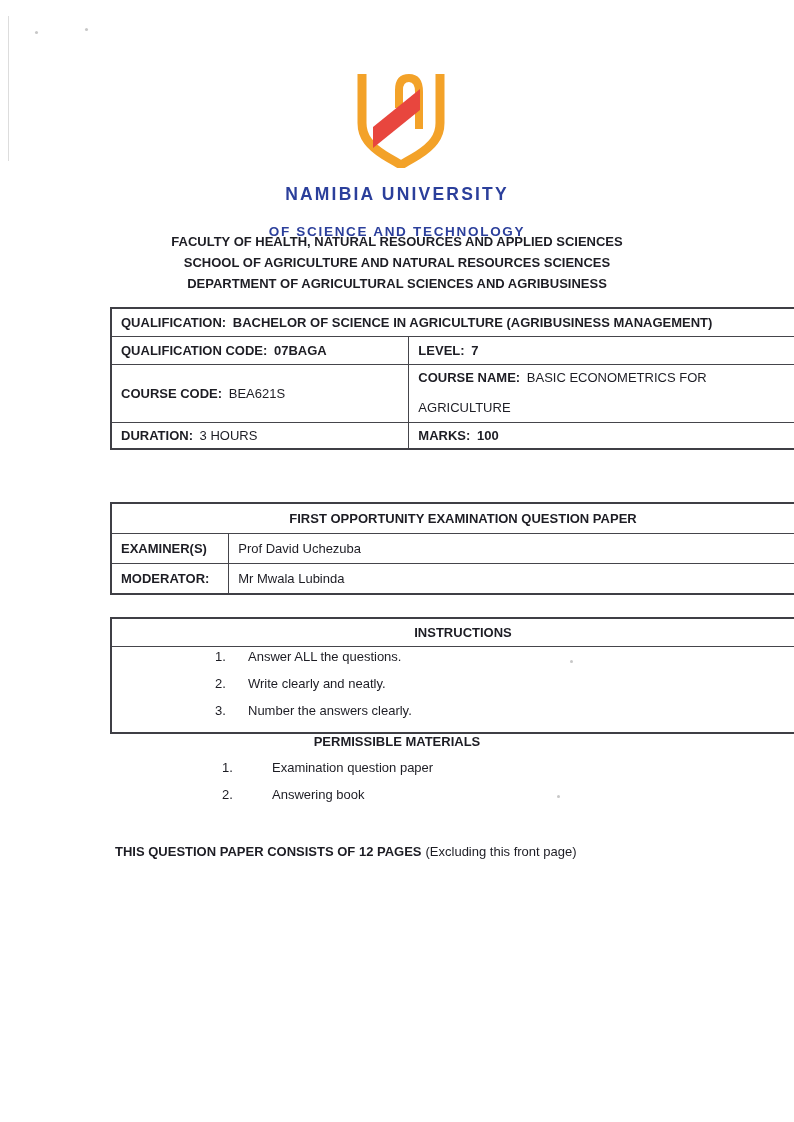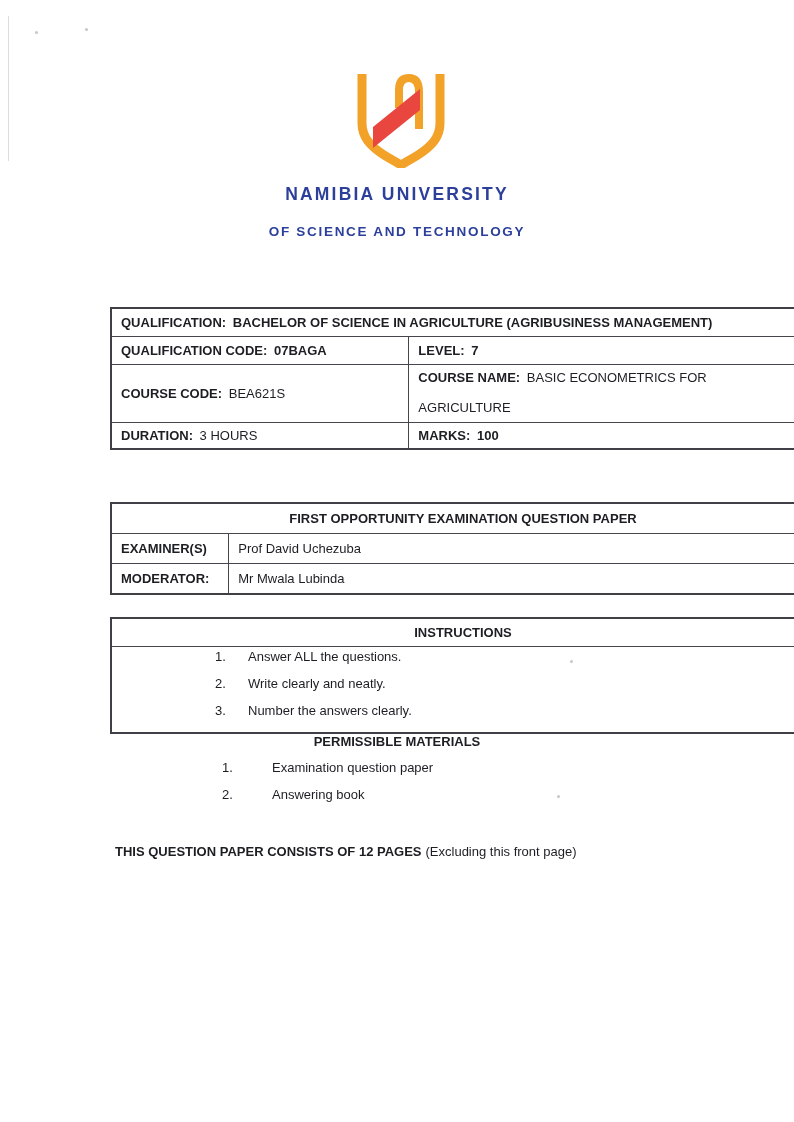--- a/index.html
+++ b/index.html
@@ -66,20 +66,25 @@
     <path d="M5 0 V49 C5 63 13 72 27 81 C35 86 41 89 44 91 C47 89 53 86 61 81 C75 72 83 63 83 49 V0" fill="none" stroke-width="9" stroke="#F3A229"></path>
     <path d="M42 34 V16 Q42 4 52 4 Q62 4 62 18 V55" fill="none" stroke-width="8" stroke="#F3A229"></path>
     <polygon points="16 53 63 15 63 36 16 74" fill="#E8463E"></polygon>
   </svg>
 
   <div class="wordmark">
     <div class="l1">NAMIBIA UNIVERSITY</div>
     <div class="l2">OF SCIENCE AND TECHNOLOGY</div>
   </div>
 
+  <div class="faculty">
+    <div>FACULTY OF HEALTH, NATURAL RESOURCES AND APPLIED SCIENCES</div>
+    <div>SCHOOL OF AGRICULTURE AND NATURAL RESOURCES SCIENCES</div>
+    <div>DEPARTMENT OF AGRICULTURAL SCIENCES AND AGRIBUSINESS</div>
+  </div>
 
   <table class="tbl qual-table">
     <colgroup>
         <col style="width:253px">
         <col style="width:345px">
       </colgroup>
     <tbody>
         <tr style="height:28px">
       <td colspan="2">
         <span class="lbl">QUALIFICATION:</span>

